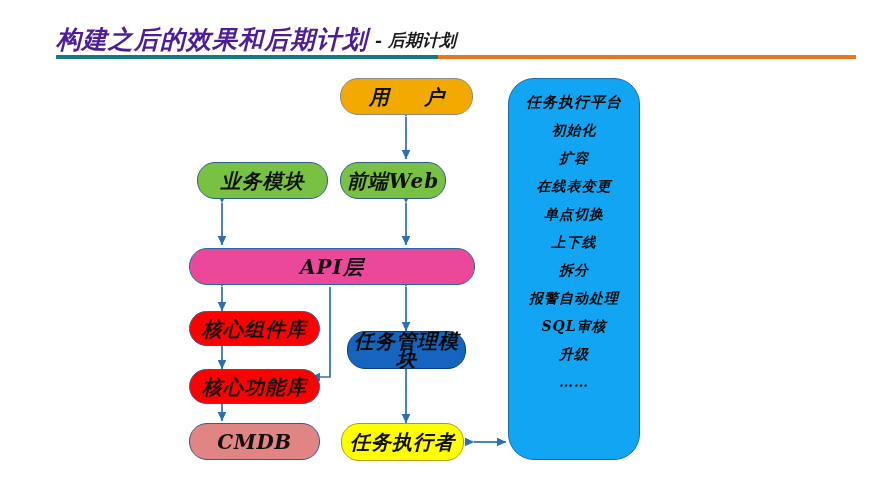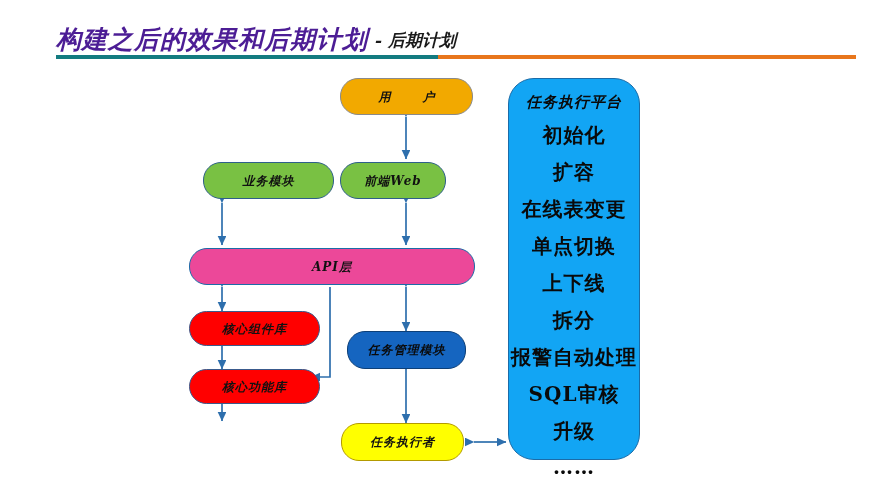--- a/index.html
+++ b/index.html
@@ -34,21 +34,21 @@
   .rule-orange{left:438px;width:418px;background:#e8761c;}
 
   
   .node{
     position:absolute;box-sizing:border-box;
     display:flex;align-items:center;justify-content:center;
     font-family:"DejaVu Serif","Liberation Serif",serif;
     font-weight:700;font-style:italic;
     color:#111111;text-align:center;
     border-radius:18px;
-    font-size:12px;line-height:18px;
+    font-size:20px;line-height:18px;
     letter-spacing:1px;
   }
   .n-user{background:#f2a900;border:1.5px solid #8a8a8a;}
   .n-green{background:#79c143;border:1.5px solid #2e5f8a;}
   .n-api{background:#ec4899;border:1.5px solid #1b6ca8;}
   .n-red{background:#ff0000;border:1.5px solid #3a5a8c;}
   .n-pink{background:#e08484;border:1.5px solid #3a5a8c;}
   .n-darkblue{background:#1565c0;border:1.5px solid #0d3f77;}
   .n-yellow{background:#ffff00;border:1.5px solid #b39a00;}
 
@@ -62,21 +62,21 @@
     display:flex;flex-direction:column;align-items:center;
     padding-top:14px;
   }
   .panel-title{
     font-family:"DejaVu Serif","Liberation Serif",serif;
     font-weight:700;font-style:italic;font-size:15px;color:#0a0a0a;
     letter-spacing:1px;margin-bottom:10px;
   }
   .panel-item{
     font-family:"DejaVu Serif","Liberation Serif",serif;
-    font-weight:700;font-size:20px;color:#0a0a0a;
+    font-weight:700;font-style:italic;font-size:14px;color:#0a0a0a;
     letter-spacing:1px;margin-bottom:10px;white-space:nowrap;
   }
   .panel-item:last-child{margin-bottom:0;}
   svg.wires{position:absolute;left:0;top:0;width:880px;height:495px;pointer-events:none;}
 </style>
 </head>
 <body>
 
 <div id="slide">
 
@@ -117,28 +117,29 @@
       <line x1="406" y1="369" x2="406" y2="423" marker-start="url(#ahs)" marker-end="url(#ah)"></line>
 
       <line x1="474" y1="442" x2="506" y2="442" marker-start="url(#ahs)" marker-end="url(#ah)"></line>
     </g>
   </svg>
 
   <div class="node n-user pad-user" style="left:340px;top:78px;width:133px;height:37px;">用  户</div>
 
   <div class="node n-green" style="left:340px;top:162px;width:106px;height:37px;">前端Web</div>
 
-  <div class="node n-green" style="left:203px;top:162px;width:131px;height:37px;">业务模块</div>
+  <div class="node n-green" style="left:197px;top:162px;width:131px;height:37px;">业务模块</div>
 
   <div class="node n-api" style="left:189px;top:248px;width:286px;height:37px;">API层</div>
 
   <div class="node n-red" style="left:189px;top:311px;width:131px;height:35px;">核心组件库</div>
 
   <div class="node n-red" style="left:189px;top:369px;width:131px;height:35px;">核心功能库</div>
 
+  <div class="node n-pink" style="left:189px;top:423px;width:131px;height:37px;font-family:'DejaVu Serif','Liberation Serif',serif;letter-spacing:0.5px;">CMDB</div>
 
   <div class="node n-darkblue" style="left:347px;top:331px;width:119px;height:38px;color:#0a0a0a;">任务管理模块</div>
 
   <div class="node n-yellow" style="left:341px;top:423px;width:123px;height:38px;">任务执行者</div>
 
   <div class="panel">
     <div class="panel-title">任务执行平台</div>
     <div class="panel-item">初始化</div>
     <div class="panel-item">扩容</div>
     <div class="panel-item">在线表变更</div>

